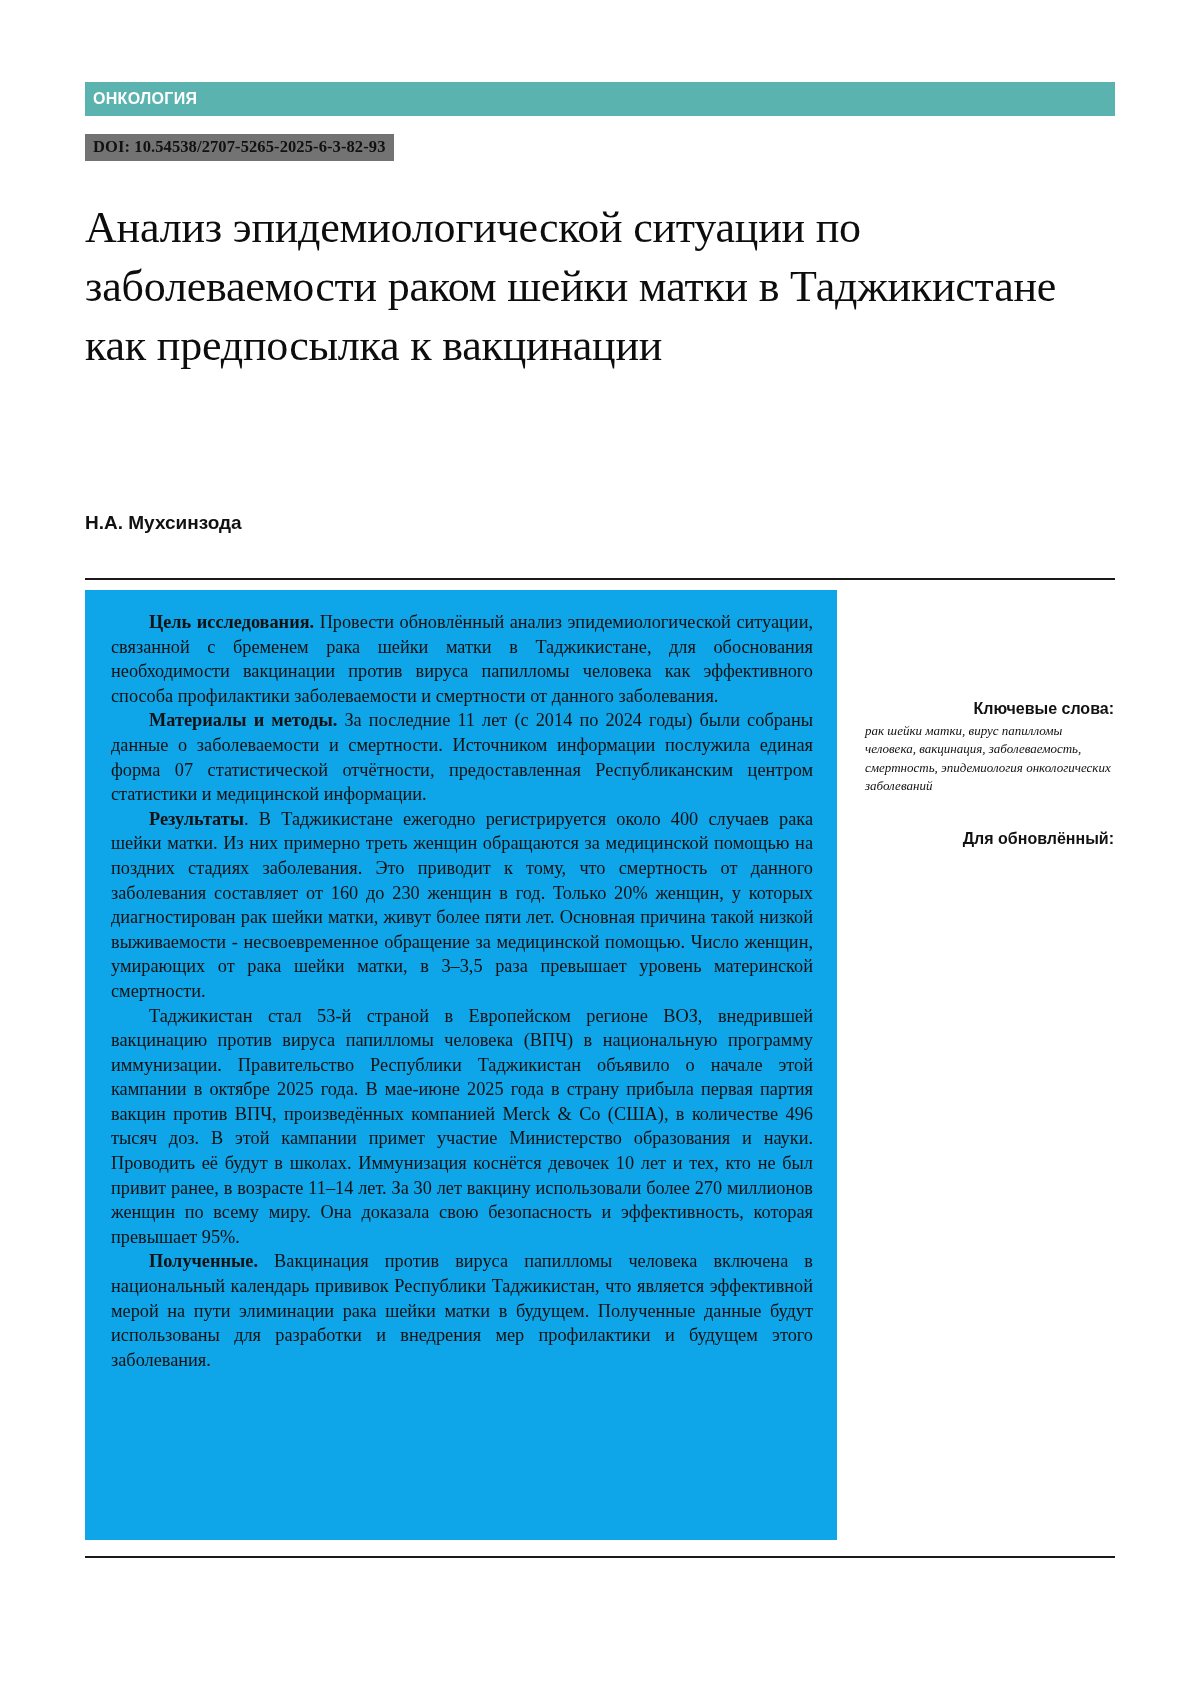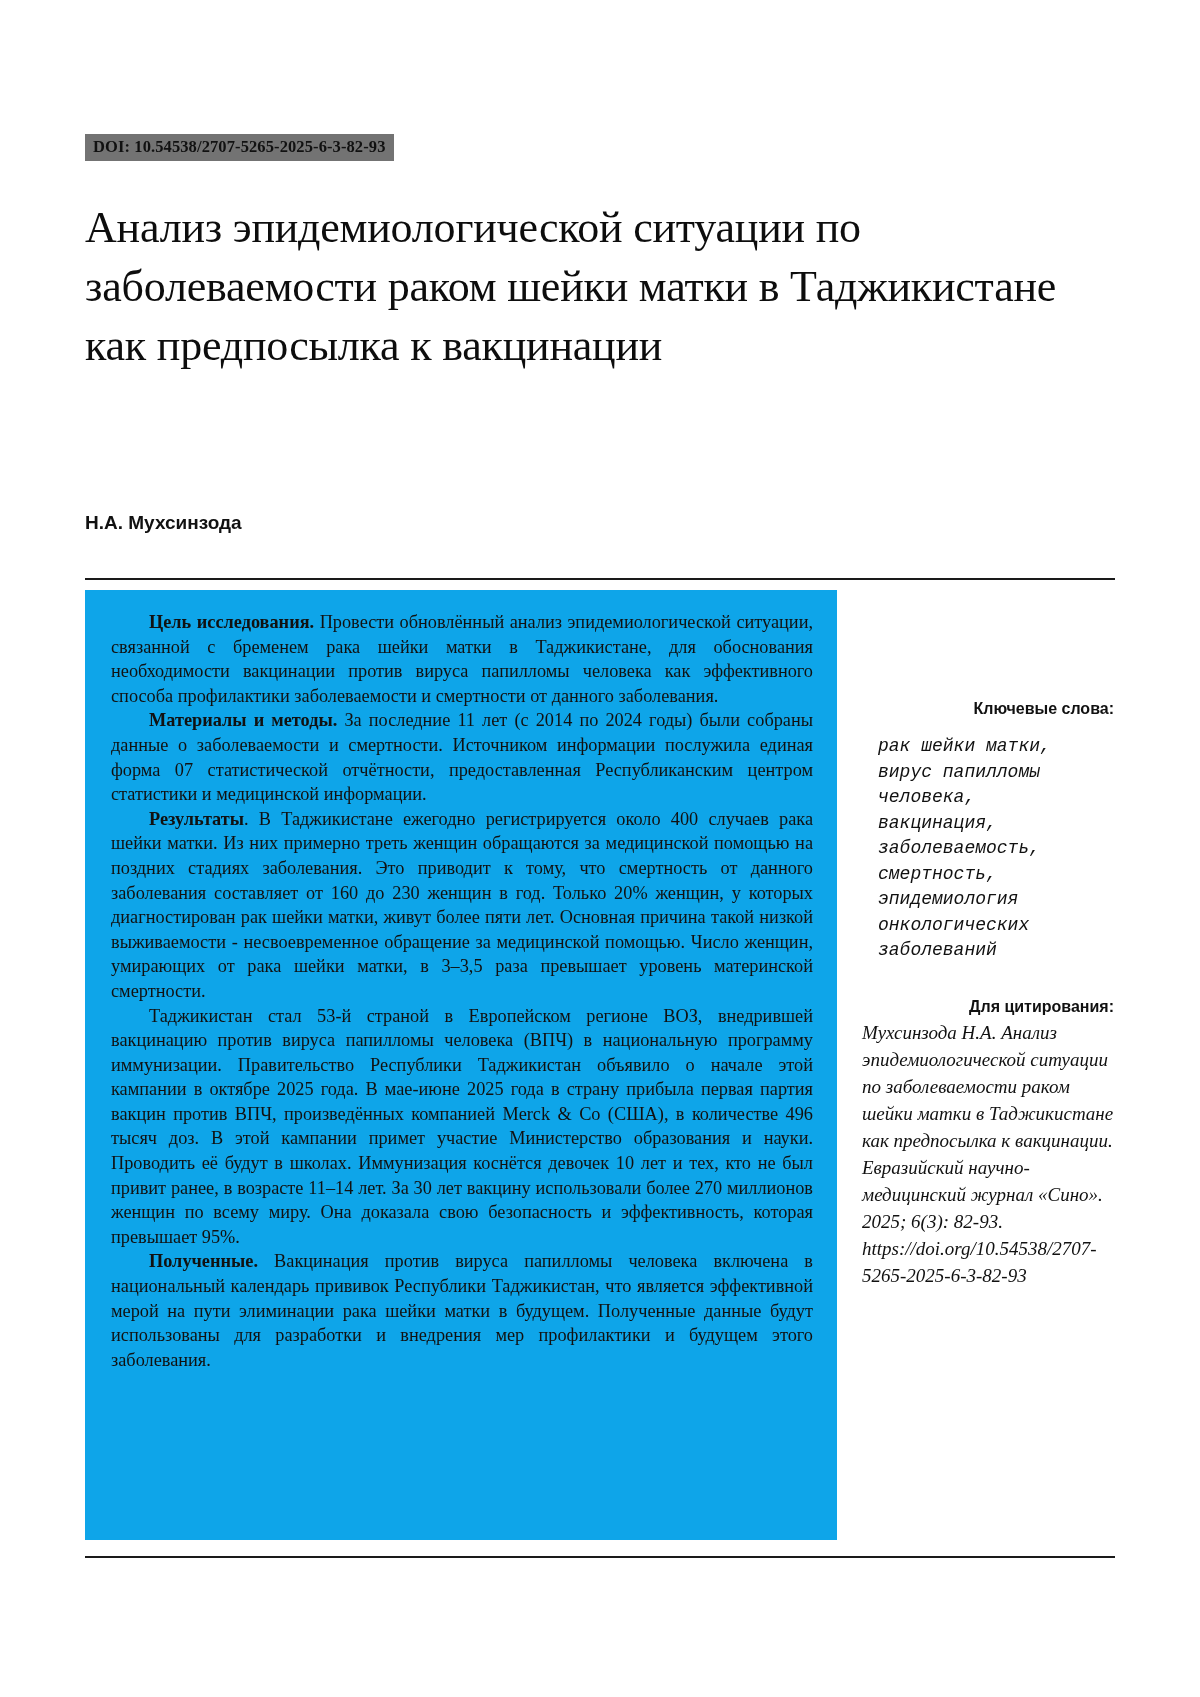--- a/index.html
+++ b/index.html
@@ -147,26 +147,26 @@
   }
   .sidecol h3 {
     margin: 0 0 4px 0;
     font-family: "Liberation Sans", sans-serif;
     font-weight: bold;
     font-size: 16px;
     color: #111;
     text-align: right;
   }
   .sidecol .kw {
-    font-family: Liberation Mono, monospace;
+    font-family: Liberation Serif, serif;
     font-style: italic;
-    font-size: 18px;
+    font-size: 13px;
     line-height: 1.42;
     color: #111;
-    margin: 16px;
+    margin: 3px;
   }
   .sidecol .cite-head {
     margin-top: 34px;
   }
   .sidecol .cite {
     font-family: "Liberation Serif", serif;
     font-style: italic;
     font-size: 19px;
     line-height: 1.42;
     color: #111;
@@ -195,40 +195,42 @@
     font-size: 13.5px;
     color: #2f9a94;
     letter-spacing: 0.1px;
   }
 </style>
 </head>
 <body>
 
 <div class="page">
 
+  <div class="section-bar">
+    <span class="label">ОНКОЛОГИЯ</span>
+  </div>
 
   <div class="doi">DOI: 10.54538/2707-5265-2025-6-3-82-93</div>
 
   <h1 class="title">Анализ эпидемиологической ситуации по заболеваемости раком шейки матки в Таджикистане как предпосылка к вакцинации</h1>
 
   <div class="author">Н.А. Мухсинзода</div>
 
   <div class="rule-top"></div>
 
   <div class="abstract-box">
     <p><b>Цель исследования.</b><span> Провести обновлённый анализ эпидемиологической ситуации, связанной с бременем рака шейки матки в Таджикистане, для обоснования необходимости вакцинации против вируса папилломы человека как эффективного способа профилактики заболеваемости и смертности от данного заболевания.</span></p>
     <p><b>Материалы и методы.</b><span> За последние 11 лет (с 2014 по 2024 годы) были собраны данные о заболеваемости и смертности. Источником информации послужила единая форма 07 статистической отчётности, предоставленная Республиканским центром статистики и медицинской информации.</span></p>
     <p><b>Результаты</b><span>. В Таджикистане ежегодно регистрируется около 400 случаев рака шейки матки. Из них примерно треть женщин обращаются за медицинской помощью на поздних стадиях заболевания. Это приводит к тому, что смертность от данного заболевания составляет от 160 до 230 женщин в год. Только 20% женщин, у которых диагностирован рак шейки матки, живут более пяти лет. Основная причина такой низкой выживаемости - несвоевременное обращение за медицинской помощью.  Число женщин, умирающих от рака шейки матки, в 3–3,5 раза превышает уровень материнской смертности.</span></p>
     <p>Таджикистан стал 53-й страной в Европейском регионе ВОЗ, внедрившей вакцинацию против вируса папилломы человека (ВПЧ) в национальную программу иммунизации. Правительство Республики Таджикистан объявило о начале этой кампании в октябре 2025 года. В мае-июне 2025 года в страну прибыла первая партия вакцин против ВПЧ, произведённых компанией Merck &amp; Co (США), в количестве 496 тысяч доз.  В этой кампании примет участие Министерство образования и науки. Проводить её будут в школах. Иммунизация коснётся девочек 10 лет и тех, кто не был привит ранее, в возрасте 11–14 лет. За 30 лет вакцину использовали более 270 миллионов женщин по всему миру. Она доказала свою безопасность и эффективность, которая превышает 95%.</p>
     <p><b>Полученные.</b><span> Вакцинация против вируса папилломы человека включена в национальный календарь прививок Республики Таджикистан, что является эффективной мерой на пути элиминации рака шейки матки в будущем. Полученные данные будут использованы для разработки и внедрения мер профилактики и будущем этого заболевания.</span></p>
   </div>
 
   <div class="sidecol">
     <h3>Ключевые слова:</h3>
     <p class="kw">рак шейки матки, вирус папилломы человека, вакцинация, заболеваемость, смертность, эпидемиология онкологических заболеваний</p>
-    <h3 class="cite-head">Для цитирования:</h3>
-    <p class="cite">Мухсинзода Н.А. Анализ эпидемиологической ситуации по заболеваемости раком шейки матки в Таджикистане как предпосылка к вакцинации. Евразийский научно-медицинский журнал «Сино». 2025; 6(3): 82-93. https://doi.org/10.54538/2707-5265-2025-6-3-82-93</p>
+    <h3 class="cite-head">Для обновлённый:</h3>
   </div>
 
   <div class="rule-bottom"></div>
 
 
 </div>
 
 </body></html>

